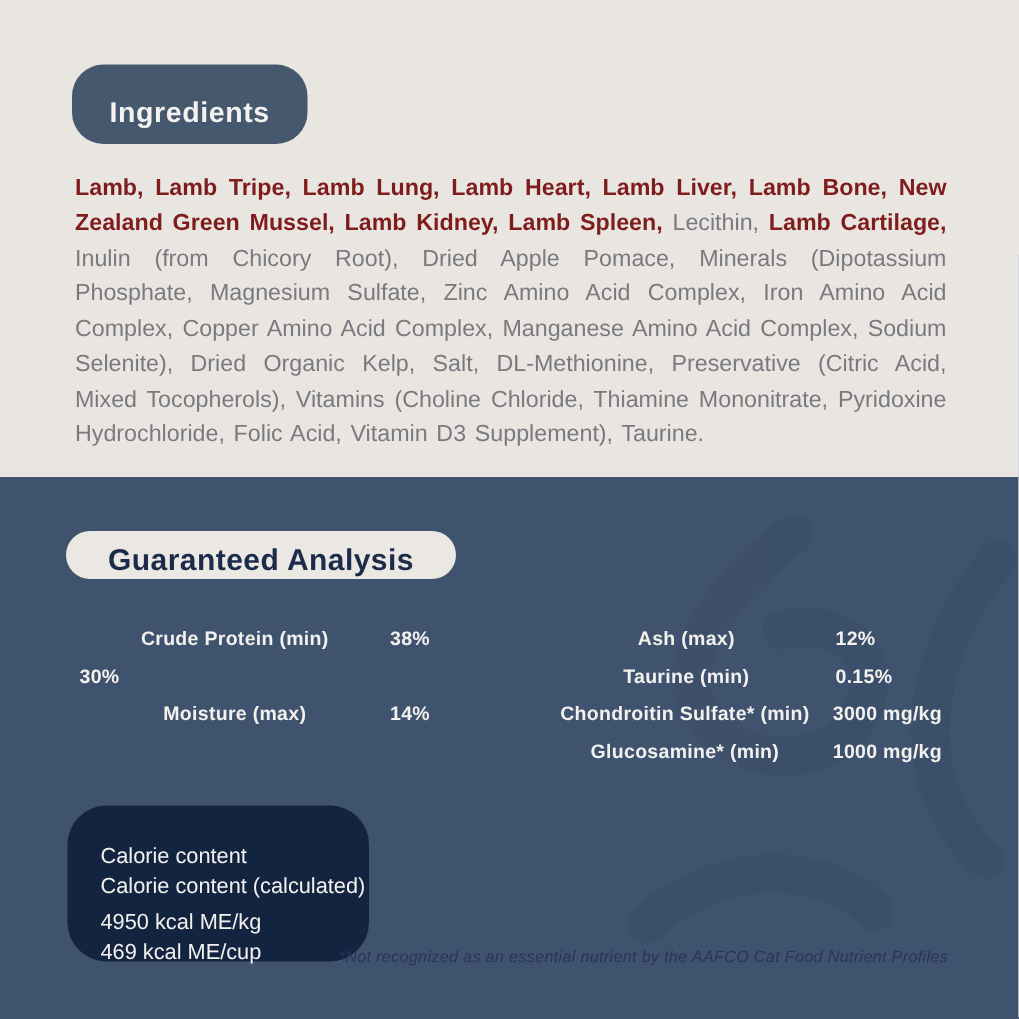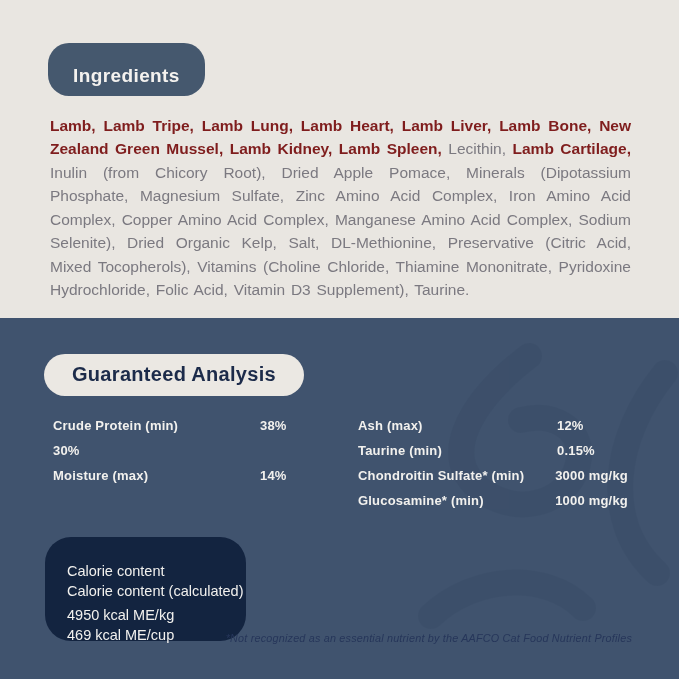--- a/index.html
+++ b/index.html
@@ -28,27 +28,27 @@
   
   .sec-analysis{
     position:absolute;left:0;top:318px;width:679px;height:361px;
     background:#40536e;
   }
   .swirl{position:absolute;right:0;top:0;width:310px;height:361px;pointer-events:none;}
   .pill-light{
     position:absolute;left:44px;top:36px;
     background:#ebe8e3;color:#1c2b4a;
     font-size:20px;font-weight:700;letter-spacing:.3px;
-    padding:9px 28px 10px;border-radius:23px;
+    padding:9px 28px 0;border-radius:23px;
   }
   .analysis-grid{position:absolute;left:53px;top:95px;width:575px;height:104px;}
   .col-left{position:absolute;left:0;top:0;width:300px;}
   .col-right{position:absolute;left:305px;top:0;width:270px;}
   .a-row{display:flex;align-items:center;height:25px;
-    font-size:13px;font-weight:700;color:#f2f1ee;letter-spacing:.2px;}
+    font-size:13px;font-weight:700;color:#f2f1ee;letter-spacing:.2px;text-align:center;}
   .col-left .a-label{width:207px;}
   .col-right .a-label{width:199px;}
   .a-value{white-space:nowrap;}
   .calorie-box{
     position:absolute;left:45px;top:219px;width:201px;height:104px;
     background:#132440;border-radius:26px;box-sizing:border-box;
     padding:24px 10px 16px 22px;color:#f2f1ee;font-size:14.5px;
   }
   .cal-line{line-height:20px;white-space:nowrap;}
   .cal-group2{margin-top:4px;}

